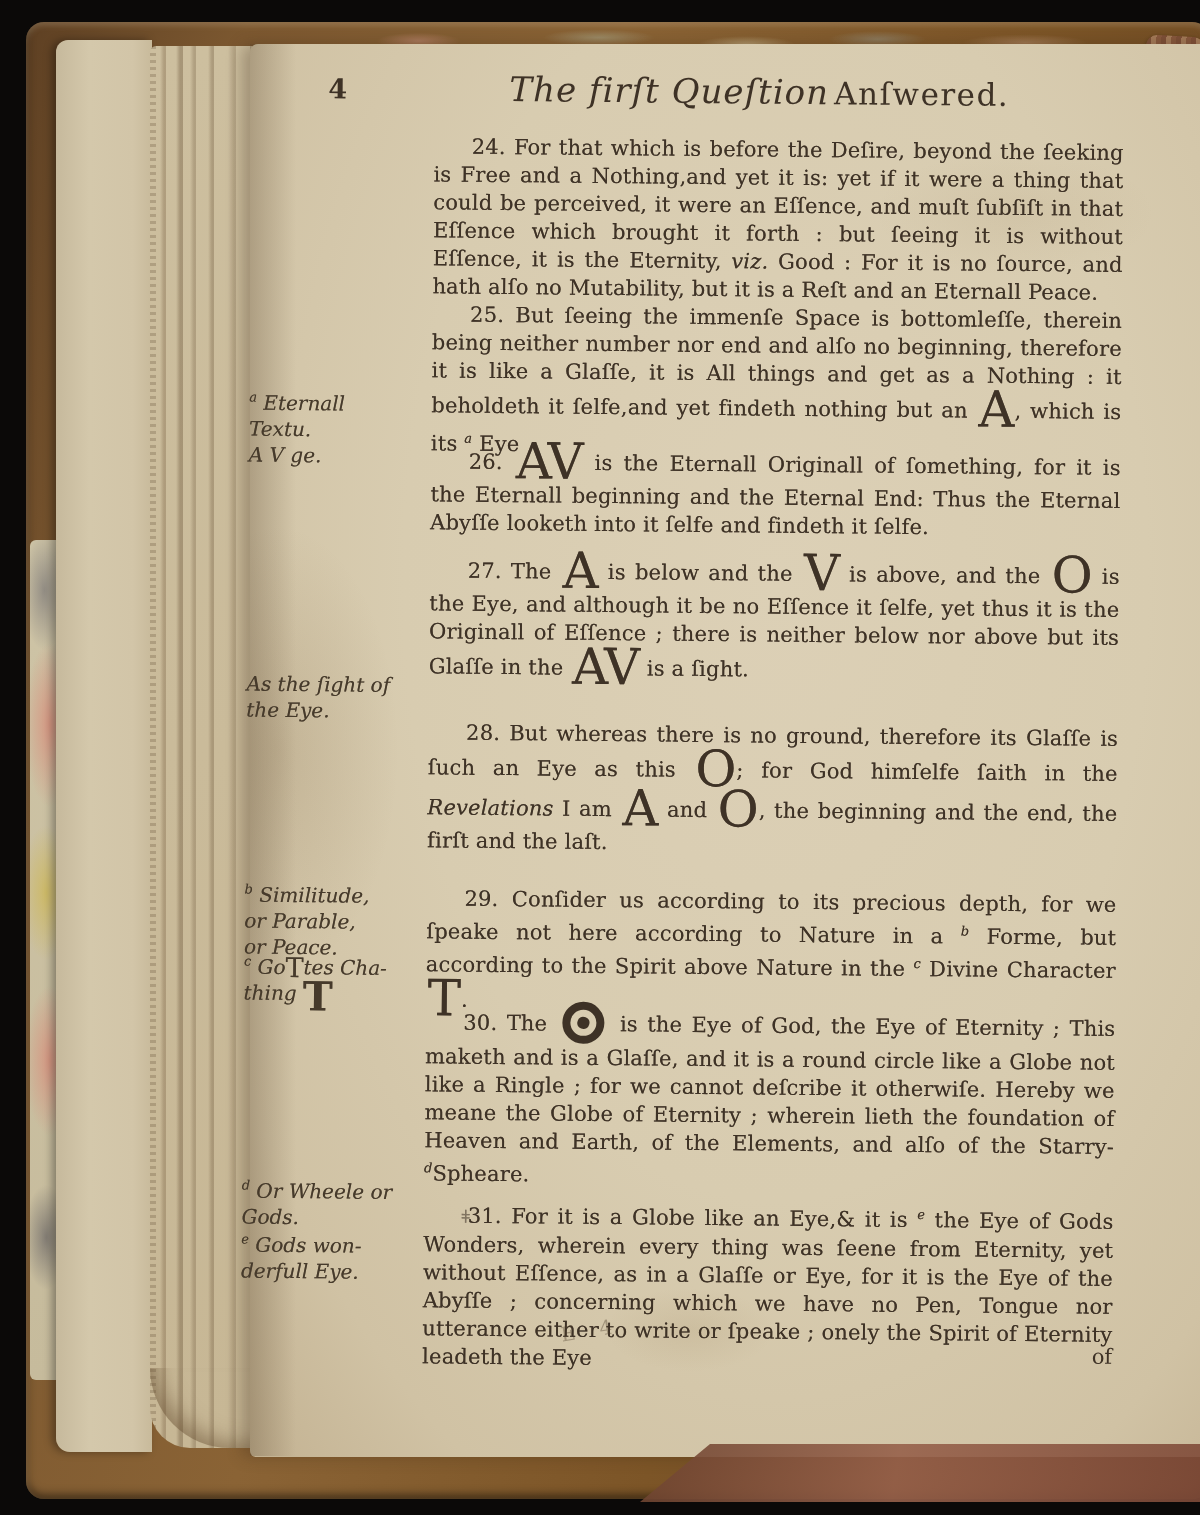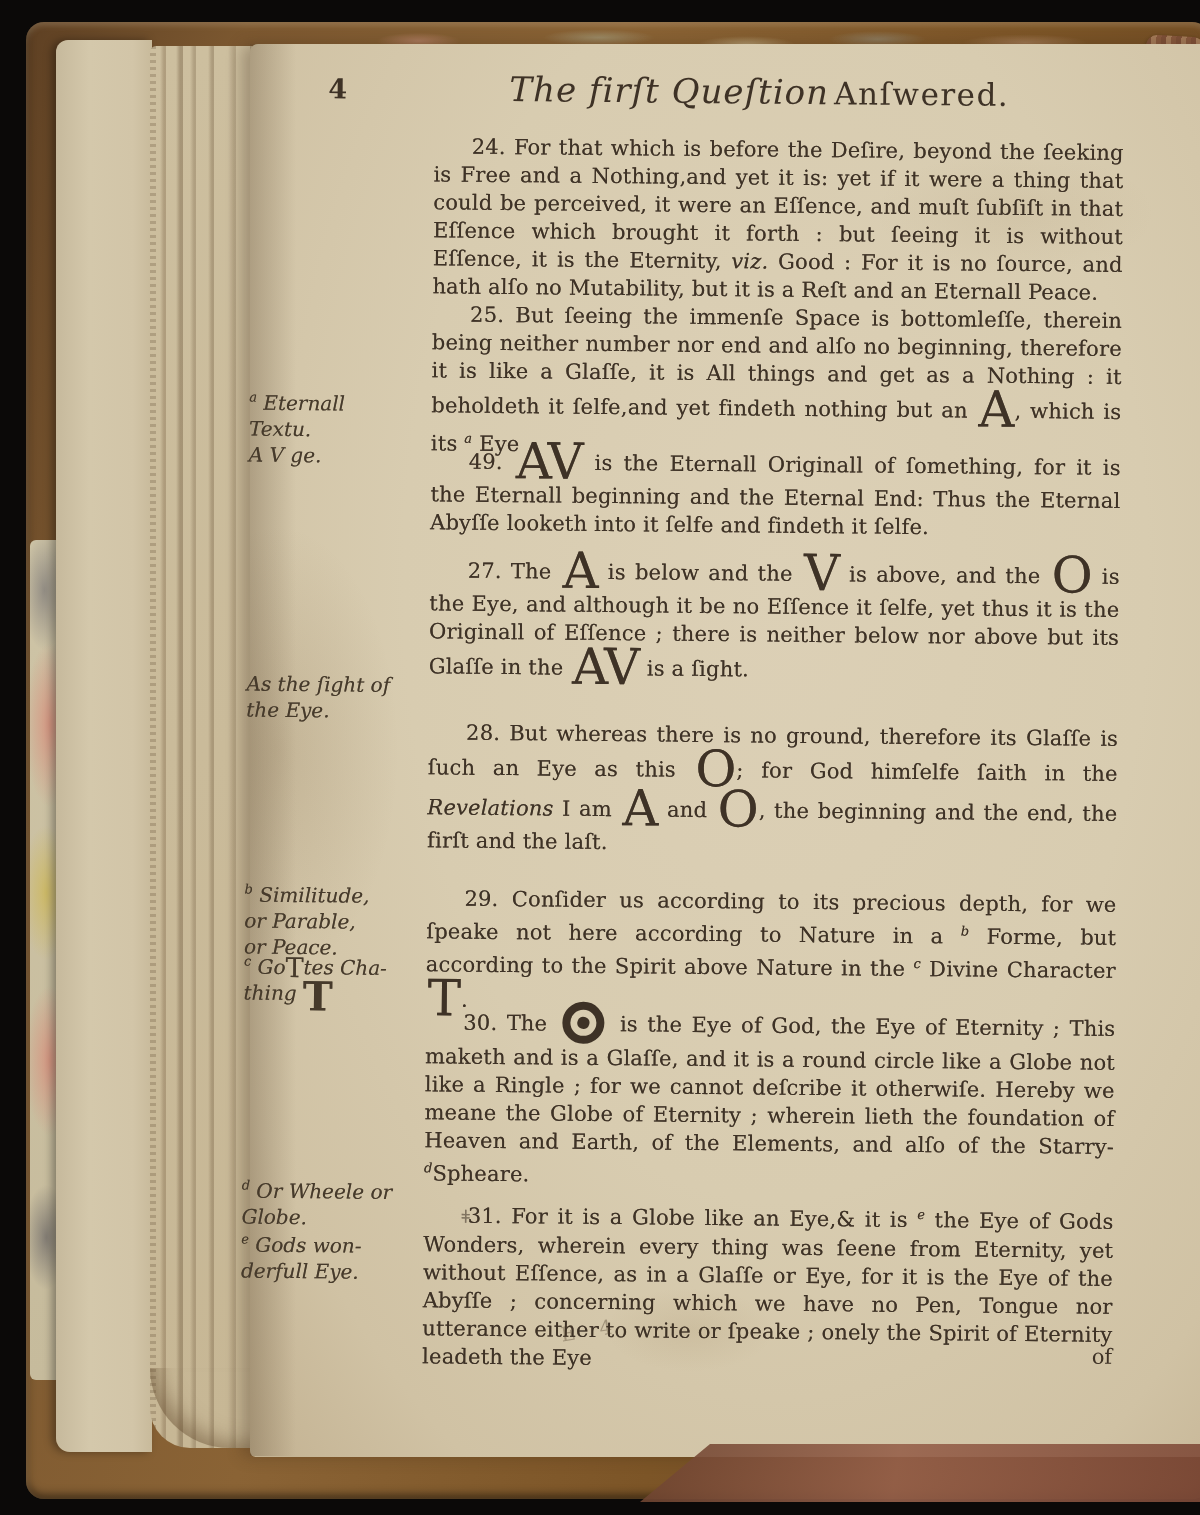--- a/index.html
+++ b/index.html
@@ -102,32 +102,32 @@
   <div class="text-layer">
     <div class="page-number">4</div>
     <div class="page-header">
       <span class="header-script">The firſt Queſtion</span>
       <span class="header-roman"> Anſwered.</span>
     </div>
 
     <div id="body-column">
         <div class="para p-24"><span class="s-t">24. For that which is before the Deſire, beyond the ſeeking is Free and a Nothing,and yet it is: yet if it were a thing that could be perceived, it were an Eſſence, and muſt ſubſiſt in that Eſſence which brought it forth : but ſeeing it is without Eſſence, it is the Eternity, </span><span class="s-i">viz.</span><span class="s-t"> Good : For it is no ſource, and hath alſo no Mutability, but it is a Reſt and an Eternall Peace.</span></div>
         <div class="para p-25"><span class="s-t">25. But ſeeing the immenſe Space is bottomleſſe, therein being neither number nor end and alſo no beginning, therefore it is like a Glaſſe, it is All things and get as a Nothing : it beholdeth it ſelfe,and yet findeth nothing but an </span><span class="s-big">A</span><span class="s-t">, which is its </span><span class="s-sup">a</span><span class="s-t"> Eye</span></div>
-        <div class="para p-26"><span class="s-t">49. </span><span class="s-big">AV</span><span class="s-t"> is the Eternall Originall of ſomething, for it is the Eternall beginning and the Eternal End: Thus the Eternal Abyſſe looketh into it ſelfe and findeth it ſelfe.</span></div>
+        <div class="para p-26"><span class="s-t">26. </span><span class="s-big">AV</span><span class="s-t"> is the Eternall Originall of ſomething, for it is the Eternall beginning and the Eternal End: Thus the Eternal Abyſſe looketh into it ſelfe and findeth it ſelfe.</span></div>
         <div class="para p-27"><span class="s-t">27. The </span><span class="s-big">A</span><span class="s-t"> is below and the </span><span class="s-big">V</span><span class="s-t"> is above, and the </span><span class="s-big">O</span><span class="s-t"> is the Eye, and although it be no Eſſence it ſelfe, yet thus it is the Originall of Eſſence ; there is neither below nor above but its Glaſſe in the </span><span class="s-big">AV</span><span class="s-t"> is a ſight.</span></div>
         <div class="para p-28"><span class="s-t">28. But whereas there is no ground, therefore its Glaſſe is ſuch an Eye as this </span><span class="s-big">O</span><span class="s-t">; for God himſelfe ſaith in the </span><span class="s-i">Revelations</span><span class="s-t"> I am </span><span class="s-big">A</span><span class="s-t"> and </span><span class="s-big">O</span><span class="s-t">, the beginning and the end, the firſt and the laſt.</span></div>
         <div class="para p-29"><span class="s-t">29. Conſider us according to its precious depth, for we ſpeake not here according to Nature in a </span><span class="s-sup">b</span><span class="s-t"> Forme, but according to the Spirit above Nature in the </span><span class="s-sup">c</span><span class="s-t"> Divine Character </span><span class="s-big">T</span><span class="s-t">.</span></div>
         <div class="para p-30"><span class="s-t">30. The </span><span class="s-eye"></span><span class="s-t"> is the Eye of God, the Eye of Eternity ; This maketh and is a Glaſſe, and it is a round circle like a Globe not like a Ringle ; for we cannot deſcribe it otherwiſe. Hereby we meane the Globe of Eternity ; wherein lieth the foundation of Heaven and Earth, of the Elements, and alſo of the Starry-</span><span class="s-sup">d</span><span class="s-t">Spheare.</span></div>
         <div class="para p-31"><span class="s-mark">ǂ</span><span class="s-t">31. For it is a Globe like an Eye,&amp; it is </span><span class="s-sup">e</span><span class="s-t"> the Eye of Gods Wonders, wherein every thing was ſeene from Eternity, yet without Eſſence, as in a Glaſſe or Eye, for it is the Eye of the Abyſſe ; concerning which we have no Pen, Tongue nor utterance either to write or ſpeake ; onely the Spirit of Eternity leadeth the Eye</span></div>
       </div>
     <div id="margin-column">
         <div class="note note-a"><span class="s-sup">a</span><span class="s-i"> Eternall</span><br><span class="s-i">Textu.</span><br><span class="s-i">A V ge.</span></div>
         <div class="note note-sight"><span class="s-i">As the ſight of</span><br><span class="s-i">the Eye.</span></div>
         <div class="note note-b"><span class="s-sup">b</span><span class="s-i"> Similitude,</span><br><span class="s-i">or Parable,</span><br><span class="s-i">or Peace.</span></div>
         <div class="note note-c"><span class="s-sup">c</span><span class="s-i"> Go</span><span class="s-nb1">T</span><span class="s-i">tes Cha-</span><br><span class="s-i">thing </span><span class="s-nb2">T</span></div>
-        <div class="note note-d"><span class="s-sup">d</span><span class="s-i"> Or Wheele or</span><br><span class="s-i">Globe.</span></div>
+        <div class="note note-d"><span class="s-sup">d</span><span class="s-i"> Or Wheele or</span><br><span class="s-i">Gods.</span></div>
         <div class="note note-e"><span class="s-sup">e</span><span class="s-i"> Gods won-</span><br><span class="s-i">derfull Eye.</span></div>
       </div>
 
     <div class="signature-mark">E 4</div>
     <div class="catchword">of</div>
   </div>
 </div>
 
 </body></html>

